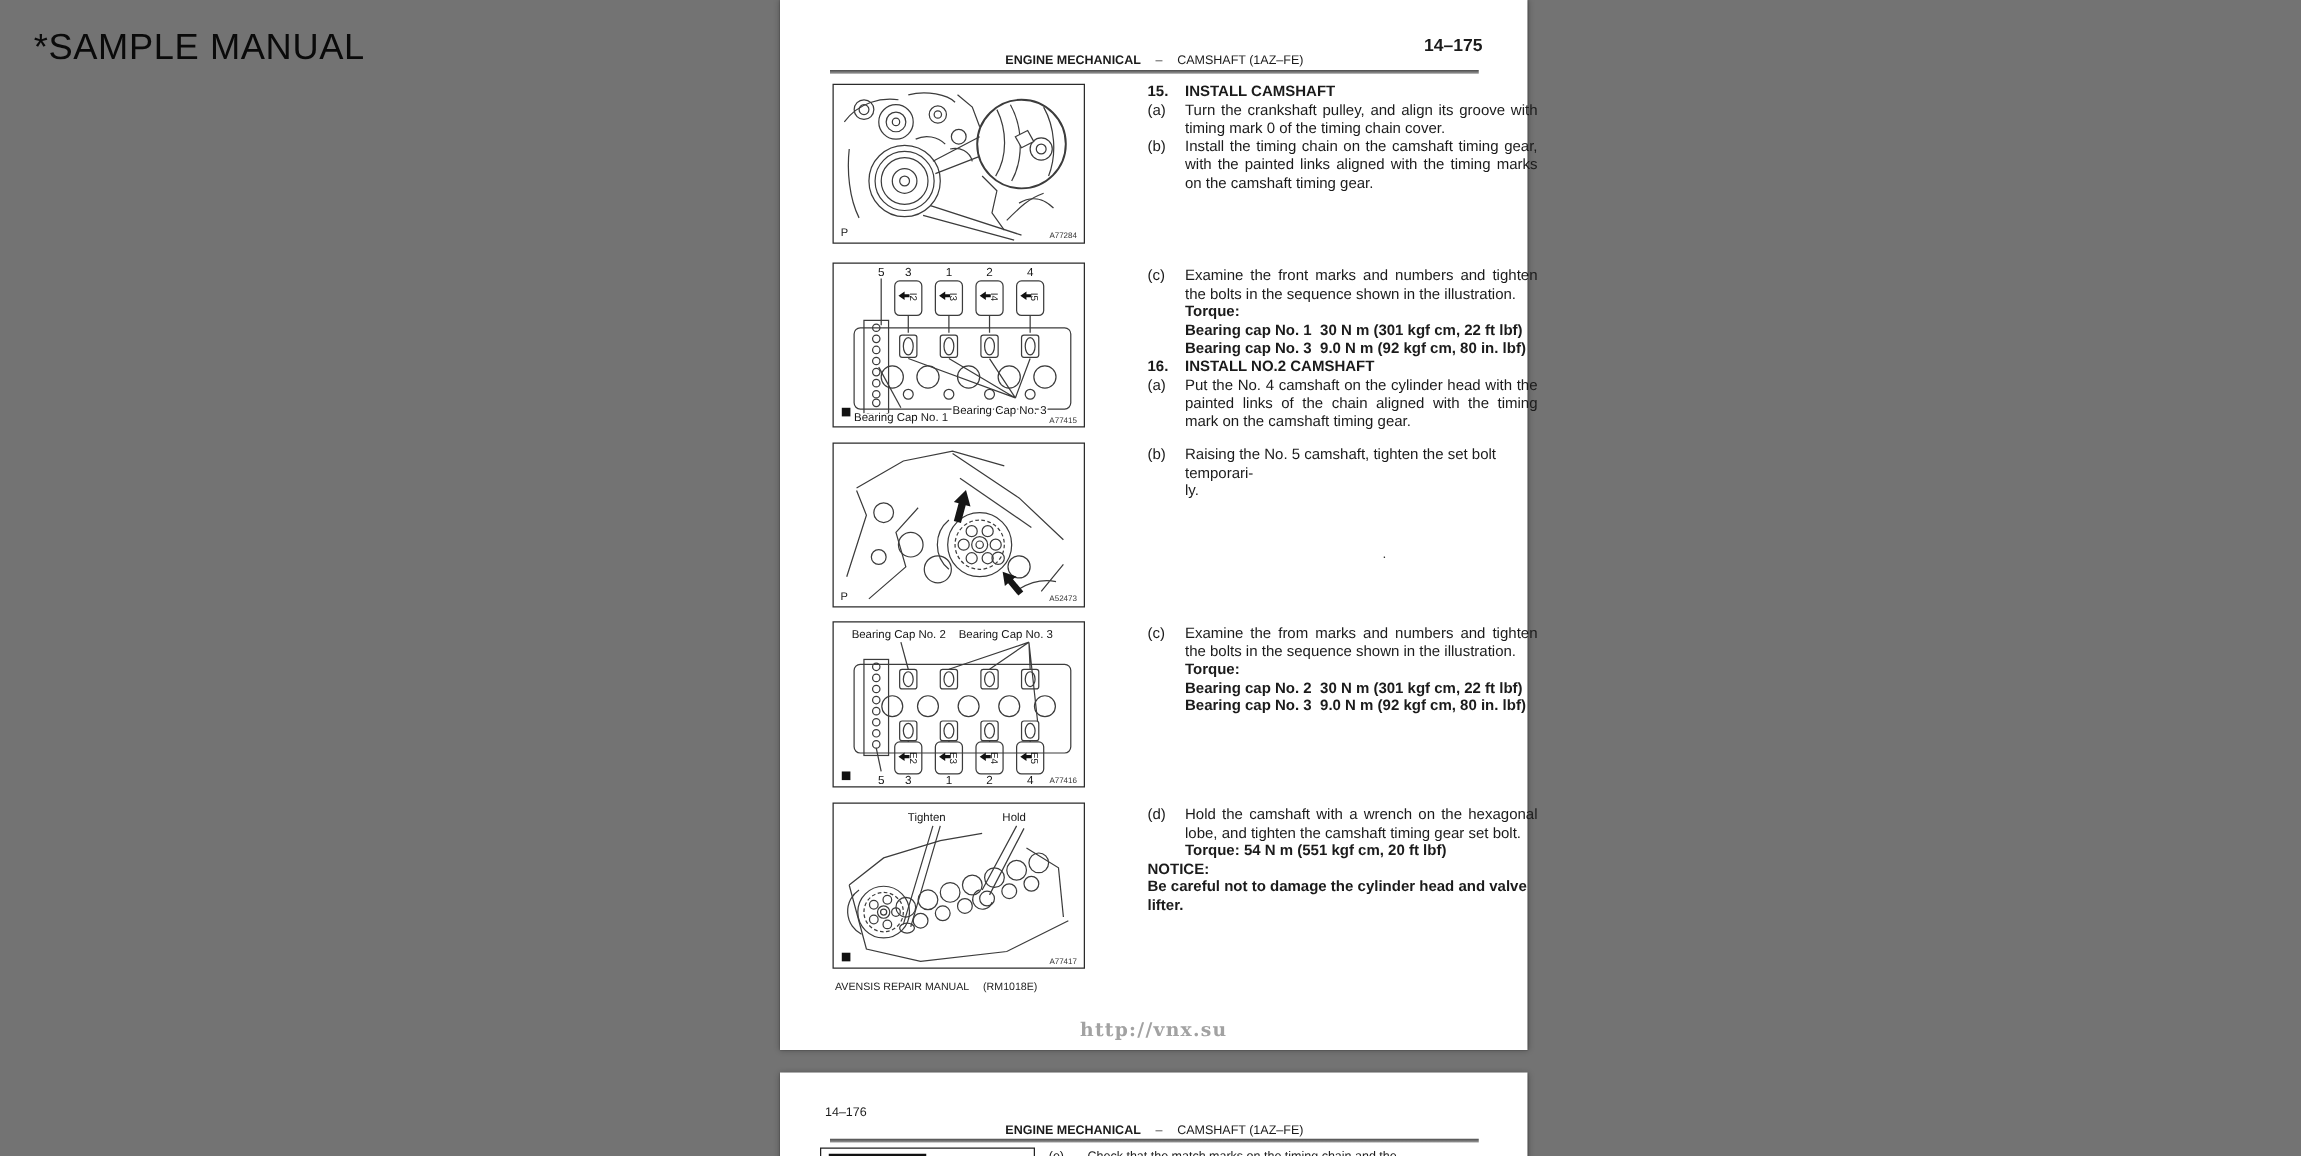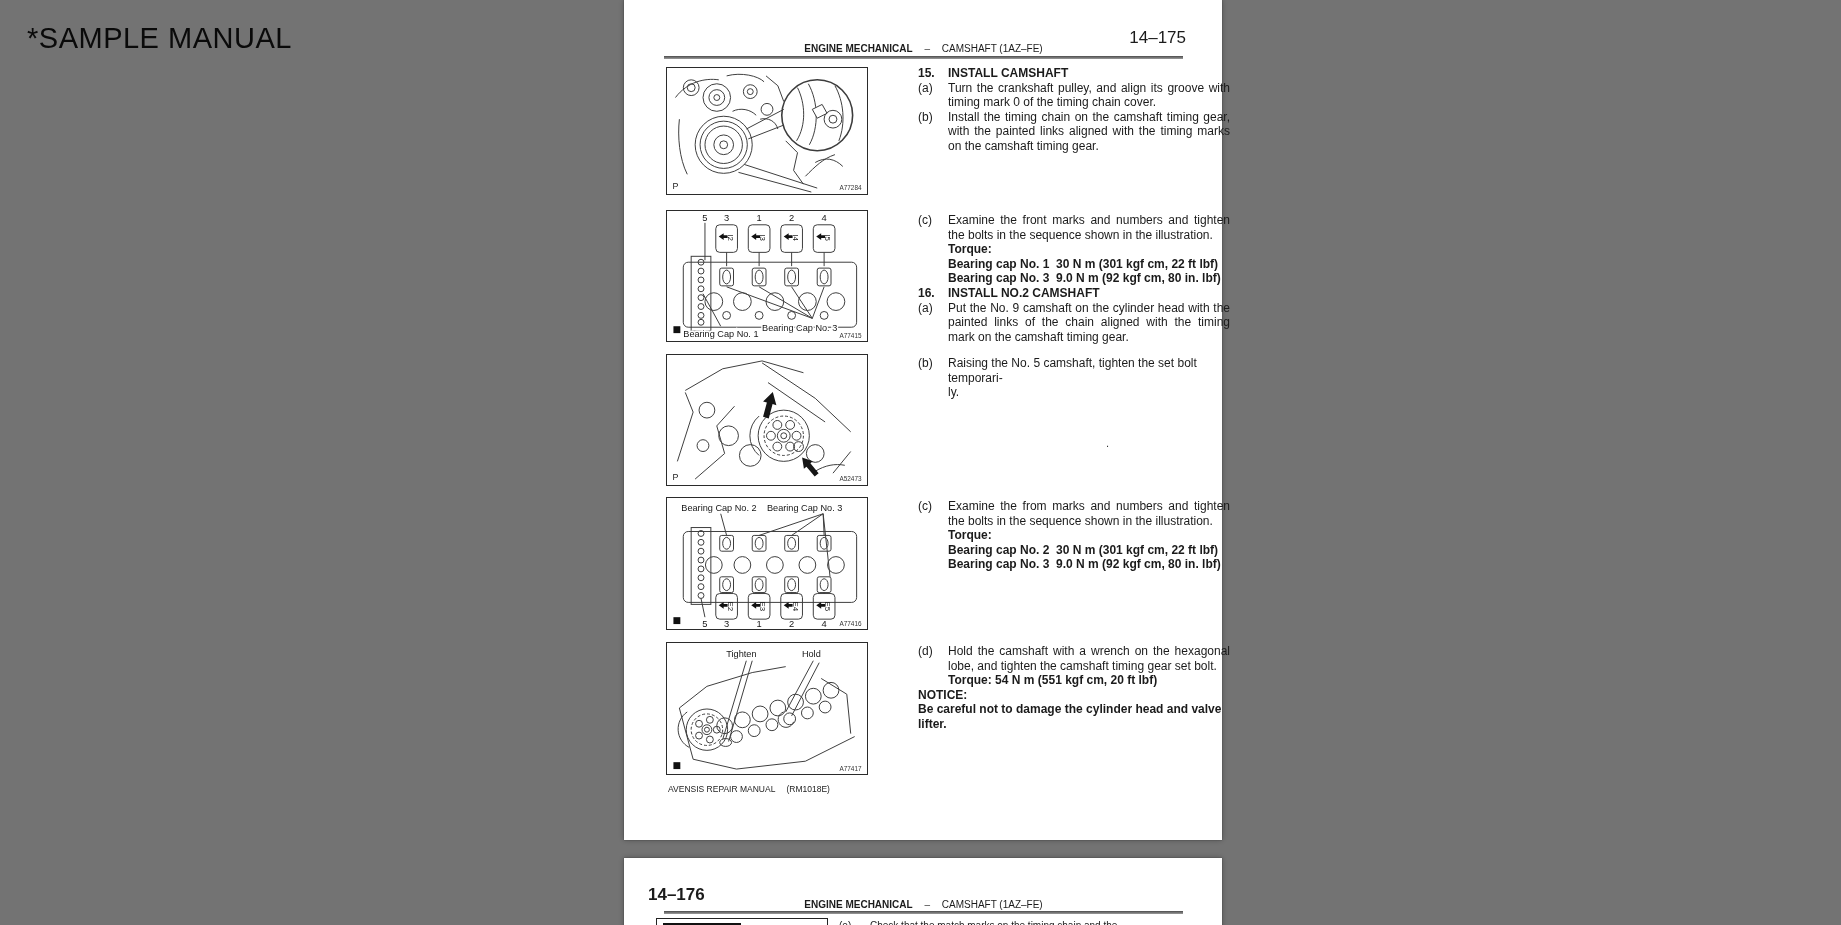--- a/index.html
+++ b/index.html
@@ -11,22 +11,22 @@
   .sample-banner {
     position:absolute; left:27px; top:22px; font-size:29px; letter-spacing:.5px;
     color:#0a0a0a; font-family:"Liberation Sans", sans-serif;
   }
   .page {
     position:absolute; left:624px; width:598px; background:#ffffff;
     box-shadow:0 0 5px rgba(0,0,0,.32), 0 0 1px rgba(0,0,0,.45);
   }
   .page1 { top:0; height:840px; }
   .page2 { top:858px; height:120px; }
-  .pgnum  { position:absolute; top:28px; right:36px; font-weight:400; font-size:17px; }
-  .pgnum2 { position:absolute; top:27px; left:24px;  font-weight:700; font-size:17px; }
+  .pgnum  { position:absolute; top:28px; right:36px; font-weight:700; font-size:14px; }
+  .pgnum2 { position:absolute; top:27px; left:36px;  font-weight:400; font-size:10px; }
   .hdr {
     position:absolute; top:43px; left:40px; width:519px; text-align:center;
     font-size:10px; white-space:nowrap;
   }
   .page2 .hdr { top:41px; }
   .hdr .hdr-bold { font-weight:700; }
   .hdr .hdr-sep  { margin:0 9px; color:#444; }
   .hdr-rule {
     position:absolute; left:40px; width:519px; height:3px;
     background:linear-gradient(180deg,#4b4b4b 0%,#9c9c9c 100%);
@@ -212,21 +212,21 @@
       <div class="srow">
           <span class="slabel"></span>
         <span class="sbody b pre">Bearing cap No. 3  9.0 N m (92 kgf cm, 80 in. lbf)</span>
         </div>
       <div class="srow">
         <span class="slabel b">16.</span>
         <span class="sbody b">INSTALL NO.2 CAMSHAFT</span>
       </div>
       <div class="srow">
         <span class="slabel">(a)</span>
-        <span class="sbody j">Put the No. 9 camshaft on the cylinder head with the painted links of the chain aligned with the timing mark on the camshaft timing gear.</span>
+        <span class="sbody j">Put the No. 4 camshaft on the cylinder head with the painted links of the chain aligned with the timing mark on the camshaft timing gear.</span>
       </div>
     </div>
 
     <div class="fig" style="top:354px;height:132px">
       <svg viewBox="0 0 202 132">
         <g stroke="#3c3c3c" fill="none" stroke-width="1">
           <path d="M18,36 L56,14 L96,6 L138,18"></path>
           <path d="M10,108 L26,58 L18,38"></path>
           <path d="M28,126 L58,100 L50,72 L68,52"></path>
           <path d="M96,8 L150,44 L186,78"></path>
@@ -414,20 +414,21 @@
         </div>
       <div class="full b">NOTICE:</div>
       <div class="full b">Be careful not to damage the cylinder head and valve lifter.</div>
     </div>
 
     <div class="footer">
       <span>AVENSIS REPAIR MANUAL</span>
       <span class="gap">(RM1018E)</span>
     </div>
 
+    <div class="watermark">http://vnx.su</div>
   </div>
 
   <div class="page page2">
     <div class="pgnum2">14–176</div>
     <div class="hdr">
       <span class="hdr-bold">ENGINE MECHANICAL</span>
       <span class="hdr-sep">–</span>
       <span>CAMSHAFT (1AZ–FE)</span>
     </div>
     <div class="hdr-rule"></div>

